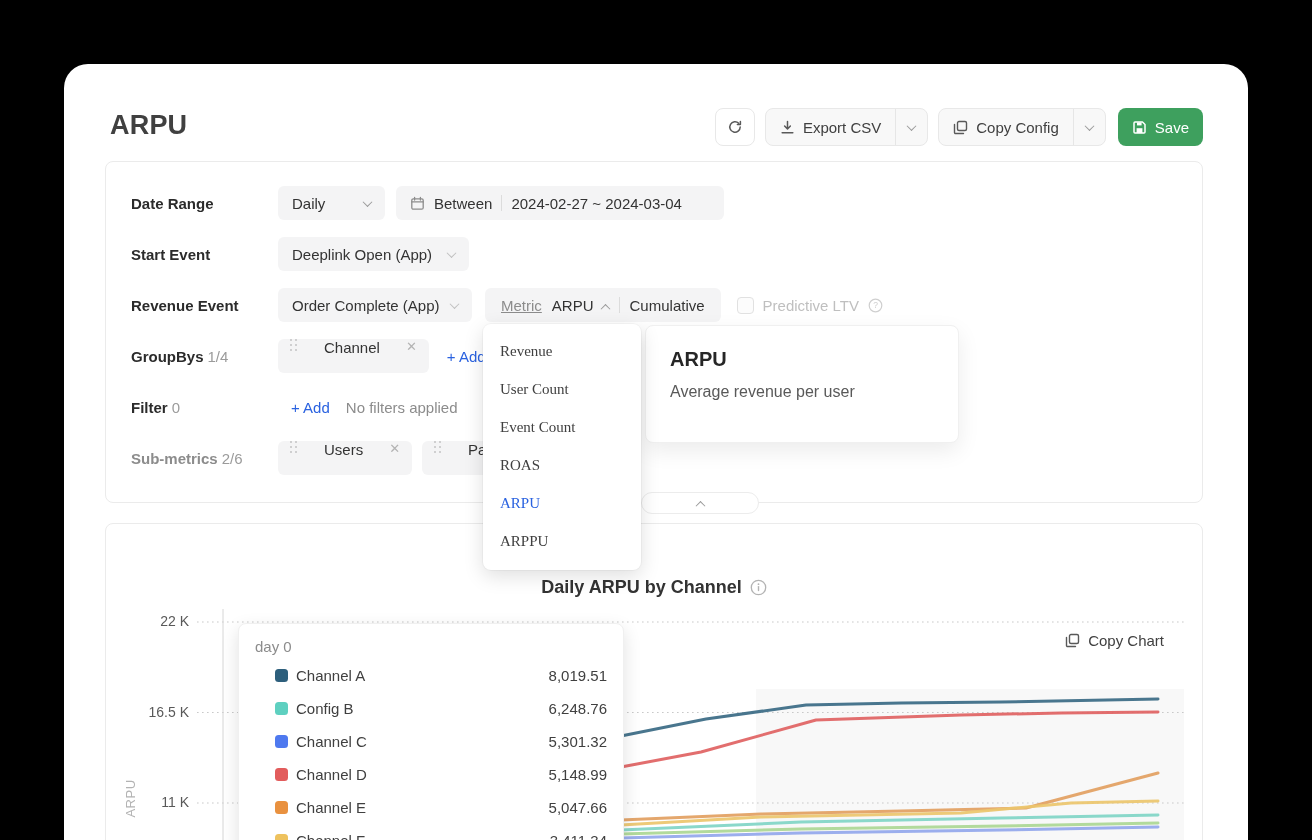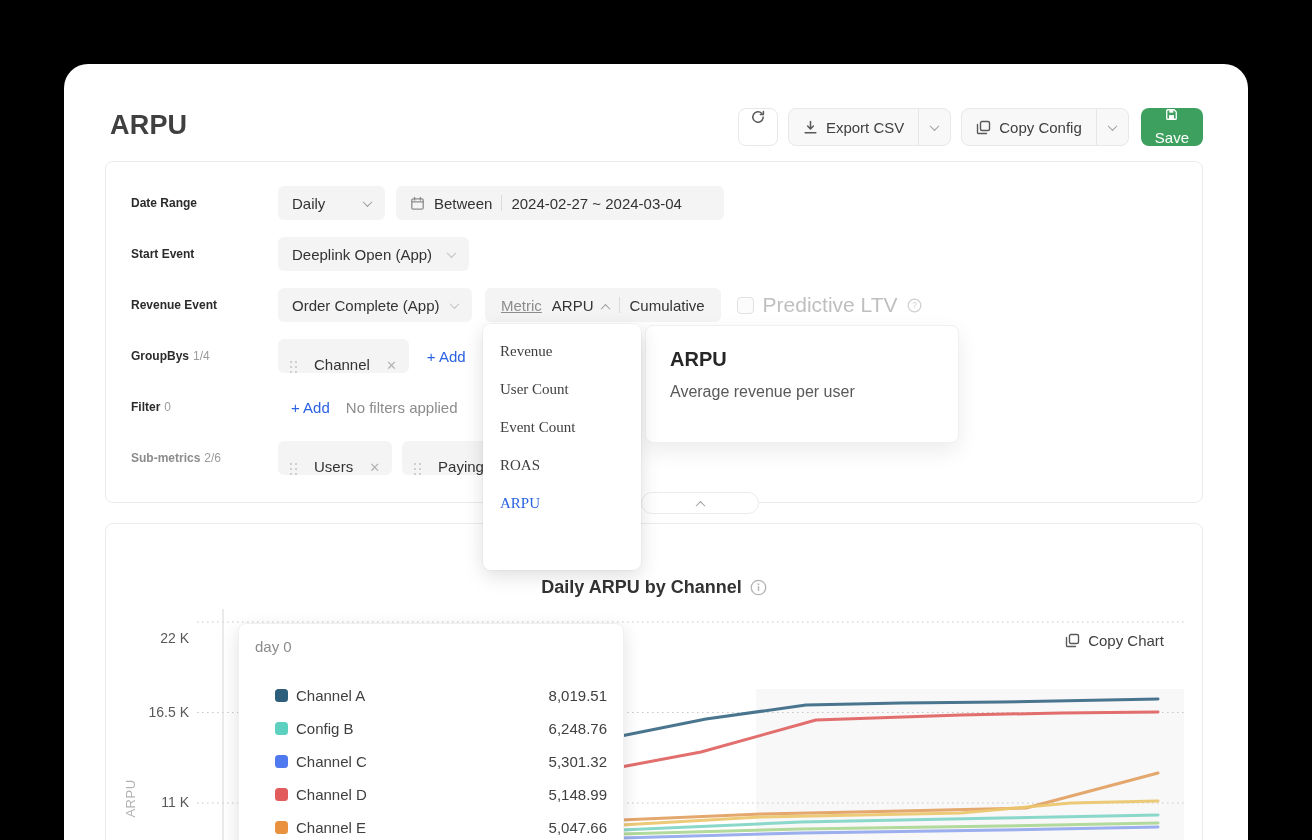--- a/index.html
+++ b/index.html
@@ -5,57 +5,57 @@
   * { margin:0; padding:0; box-sizing:border-box; }
   html,body { width:1312px; height:840px; background:#000; overflow:hidden;
               font-family:"Liberation Sans","DejaVu Sans",sans-serif; position:relative; }
   .card { position:absolute; left:64px; top:64px; width:1184px; height:860px;
           background:#fff; border-radius:24px; }
   
   .page-title { position:absolute; left:46px; top:46px; font-size:27px; font-weight:600;
                 color:#404040; letter-spacing:.2px; }
   .actions { position:absolute; right:45px; top:44px; display:flex; align-items:center; gap:6px; }
   .btn { height:38px; display:flex; align-items:center; gap:8px; font-size:15px; color:#404040;
-         background:#f8f8f8; border:1px solid #e8e8e8; border-radius:8px; padding:0 14px; cursor:pointer;flex-direction:column; }
+         background:#f8f8f8; border:1px solid #e8e8e8; border-radius:8px; padding:0 14px; cursor:pointer; }
   .btn.white { background:#fff; padding:0 11px; }
   .btn-group { display:flex; align-items:stretch; height:38px; border:1px solid #e8e8e8;
                border-radius:8px; background:#f8f8f8; overflow:hidden; margin-left:4px; }
   .btn-group .seg { display:flex; align-items:center; gap:8px; padding:0 14px; font-size:15px; color:#404040; cursor:pointer; }
   .btn-group .seg.caret { border-left:1px solid #e6e6e6; padding:0 12px; }
   .btn.save { color:#fff; border:none; font-weight:500; margin-left:6px; }
   
   .cv { width:8px; height:8px; border-right:1.6px solid #9a9a9a; border-bottom:1.6px solid #9a9a9a;
         display:inline-block; }
   .cv.down { transform:rotate(45deg) translate(-1px,-1px); }
   .cv.up { transform:rotate(-135deg) translate(-1px,-1px); margin-top:5px; }
   .cv.sm { width:7px; height:7px; }
   
   .panel { position:absolute; left:41px; width:1098px; background:#fff;
            border:1px solid #ebebeb; border-radius:8px; }
   .config { top:97px; height:342px; padding:24px 0 0 25px; display:flex; flex-direction:column; gap:17px; }
   .crow { display:flex; align-items:center; height:34px; }
-  .crow .lbl { width:147px; font-size:12px; font-weight:600; color:#2b2b2b; flex:0 0 147px; }
+  .crow .lbl { width:147px; font-size:15px; font-weight:600; color:#2b2b2b; flex:0 0 147px; }
   .crow .lbl .cnt { font-weight:400; color:#9b9b9b; margin-left:4px; }
   .crow .lbl.muted { color:#8c8c8c; }
   .ctl { height:34px; background:#f4f4f5; border-radius:6px; display:flex; align-items:center;
          font-size:15px; color:#333; padding:0 14px; gap:10px; cursor:pointer; }
   .ctl .ph { color:#8c8c8c;text-decoration:underline; }
   .vdiv { width:1px; height:16px; background:#dcdcdc; }
-  .chip { height:34px; background:#f4f4f5; border-radius:6px; display:flex; align-items:flex-end;
-          gap:16px; padding:0 12px; font-size:15px; color:#333; }
+  .chip { height:34px; background:#f4f4f5; border-radius:6px; display:flex; align-items:flex-start;
+          gap:26px; padding:0 12px; font-size:15px; color:#333; }
   .chip .x { color:#b3b3b3; font-size:13px; cursor:pointer; }
   .dots { width:8px; height:12px; position:relative; flex:0 0 8px; }
   .dots i { position:absolute; width:2px; height:2px; border-radius:50%; background:#c3c3c3;
             box-shadow:0 5px 0 #c3c3c3, 0 10px 0 #c3c3c3; }
   .dots i:first-child { left:0; top:0; } .dots i:last-child { left:5px; top:0; }
   .addlink { color:#3b79ee; font-size:15px; margin-left:18px; cursor:pointer; }
   .hint { color:#8c8c8c; font-size:15px; margin-left:16px; }
   .checkrow { display:flex; align-items:center; gap:9px; margin-left:16px; }
   .checkbox { width:17px; height:17px; border:1.5px solid #e1e1e1; border-radius:4px; background:#fcfcfc; }
-  .checklabel { font-size:21px; color:#bfbfbf; }
+  .checklabel { font-size:15px; color:#bfbfbf; }
   
   .pill { position:absolute; left:600px; top:492px; width:118px; height:22px; background:#fff;
           border:1px solid #ececec; border-radius:12px; z-index:30; display:flex;
           align-items:center; justify-content:center; cursor:pointer; }
   
   .dropdown { position:absolute; left:483px; top:324px; width:158px; height:246px; background:#fff;
               border-radius:8px; box-shadow:0 6px 20px rgba(0,0,0,.13), 0 0 0 1px rgba(0,0,0,.03);
               z-index:40; padding:8px 0; }
   .dd-item { height:38px; display:flex; align-items:center; padding:0 17px; font-size:15px;
              color:#404040; cursor:pointer;font-family:Liberation Serif, serif; }
@@ -73,21 +73,21 @@
   .copychart { position:absolute; right:38px; top:55px; display:flex; align-items:center; gap:8px;
                font-size:15px; color:#404040; cursor:pointer; }
   .ytick { position:absolute; width:64px; text-align:right; font-size:14px; color:#595959; left:19px; }
   .yaxis-label { position:absolute; left:-6px; top:267px; width:60px; text-align:center;
                  transform:rotate(-90deg); font-size:13px; color:#b3b3b3; letter-spacing:.5px; }
   .chart-canvas { position:absolute; left:0; top:0; z-index:1; }
   
   .ctooltip { position:absolute; left:132px; top:99px; width:386px; height:280px; background:#fff;
               border:1px solid #f0f0f0; border-radius:8px; z-index:10; padding:14px 16px;
               box-shadow:0 6px 18px rgba(0,0,0,.12); }
-  .ctooltip .tt-head { font-size:15px; color:#8c8c8c; height:22px; margin-bottom:24px; }
+  .ctooltip .tt-head { font-size:15px; color:#8c8c8c; height:22px; margin-bottom:4px; }
   .tt-row { display:flex; align-items:center; height:22px; margin-bottom:11px;margin-left:20px; }
   .tt-row .sw { width:13px; height:13px; border-radius:3.5px; margin-right:8px; flex:0 0 13px; }
   .tt-row .nm { font-size:15px; color:#404040; }
   .tt-row .val { margin-left:auto; font-size:15px; color:#404040; }
   
   svg.ic { display:block; }
 </style>
 </head>
 <body>
 
@@ -256,21 +256,21 @@
         <line x1="117" x2="117" y1="85" y2="377" stroke="#d6d6d6" stroke-width="1"></line>
         <polyline points="515,212 600,195 700,181 795,179 895,178 1052,175" fill="none" stroke="#3a6a84" stroke-width="3" stroke-linejoin="round" stroke-linecap="round" opacity="0.92"></polyline>
         <polyline points="515,243 595,228 710,196 855,191 955,189 1052,188" fill="none" stroke="#df6262" stroke-width="3" stroke-linejoin="round" stroke-linecap="round" opacity="0.92"></polyline>
         <polyline points="515,296 655,290 795,287 920,284 1052,249" fill="none" stroke="#e2a061" stroke-width="3" stroke-linejoin="round" stroke-linecap="round" opacity="0.92"></polyline>
         <polyline points="515,301 655,293 855,289 965,279 1052,277" fill="none" stroke="#ecc56c" stroke-width="3" stroke-linejoin="round" stroke-linecap="round" opacity="0.92"></polyline>
         <polyline points="515,306 695,298 895,294 1052,291" fill="none" stroke="#80d5c6" stroke-width="3" stroke-linejoin="round" stroke-linecap="round" opacity="0.92"></polyline>
         <polyline points="515,310 695,305 895,302 1052,299" fill="none" stroke="#abd794" stroke-width="3" stroke-linejoin="round" stroke-linecap="round" opacity="0.92"></polyline>
         <polyline points="515,314 695,309 895,306 1052,303" fill="none" stroke="#92a7ec" stroke-width="3" stroke-linejoin="round" stroke-linecap="round" opacity="0.92"></polyline>
       </svg>
 
-    <div class="ytick" style="top:106px;">22 K</div>
+    <div class="ytick" style="top:89px;">22 K</div>
     <div class="ytick" style="top:180px;">16.5 K</div>
     <div class="ytick" style="top:270px;">11 K</div>
     <div class="yaxis-label">ARPU</div>
 
     <div class="ctooltip">
       <div class="tt-head">day 0</div>
       <div id="tt-rows">
           <div class="tt-row">
             <span class="sw" style="background: rgb(45, 95, 124);"></span>
             <span class="nm">Channel A</span>
@@ -305,18 +305,19 @@
     </div>
   </div>
 </div>
 
 <div class="dropdown" id="metric-dd">
     <div class="dd-item">Revenue</div>
     <div class="dd-item">User Count</div>
     <div class="dd-item">Event Count</div>
     <div class="dd-item">ROAS</div>
     <div class="dd-item sel" style="color: rgb(42, 98, 224);">ARPU</div>
+    <div class="dd-item">ARPPU</div>
   </div>
 
 <div class="popover">
   <h3>ARPU</h3>
   <p>Average revenue per user</p>
 </div>
 
 </body></html>

